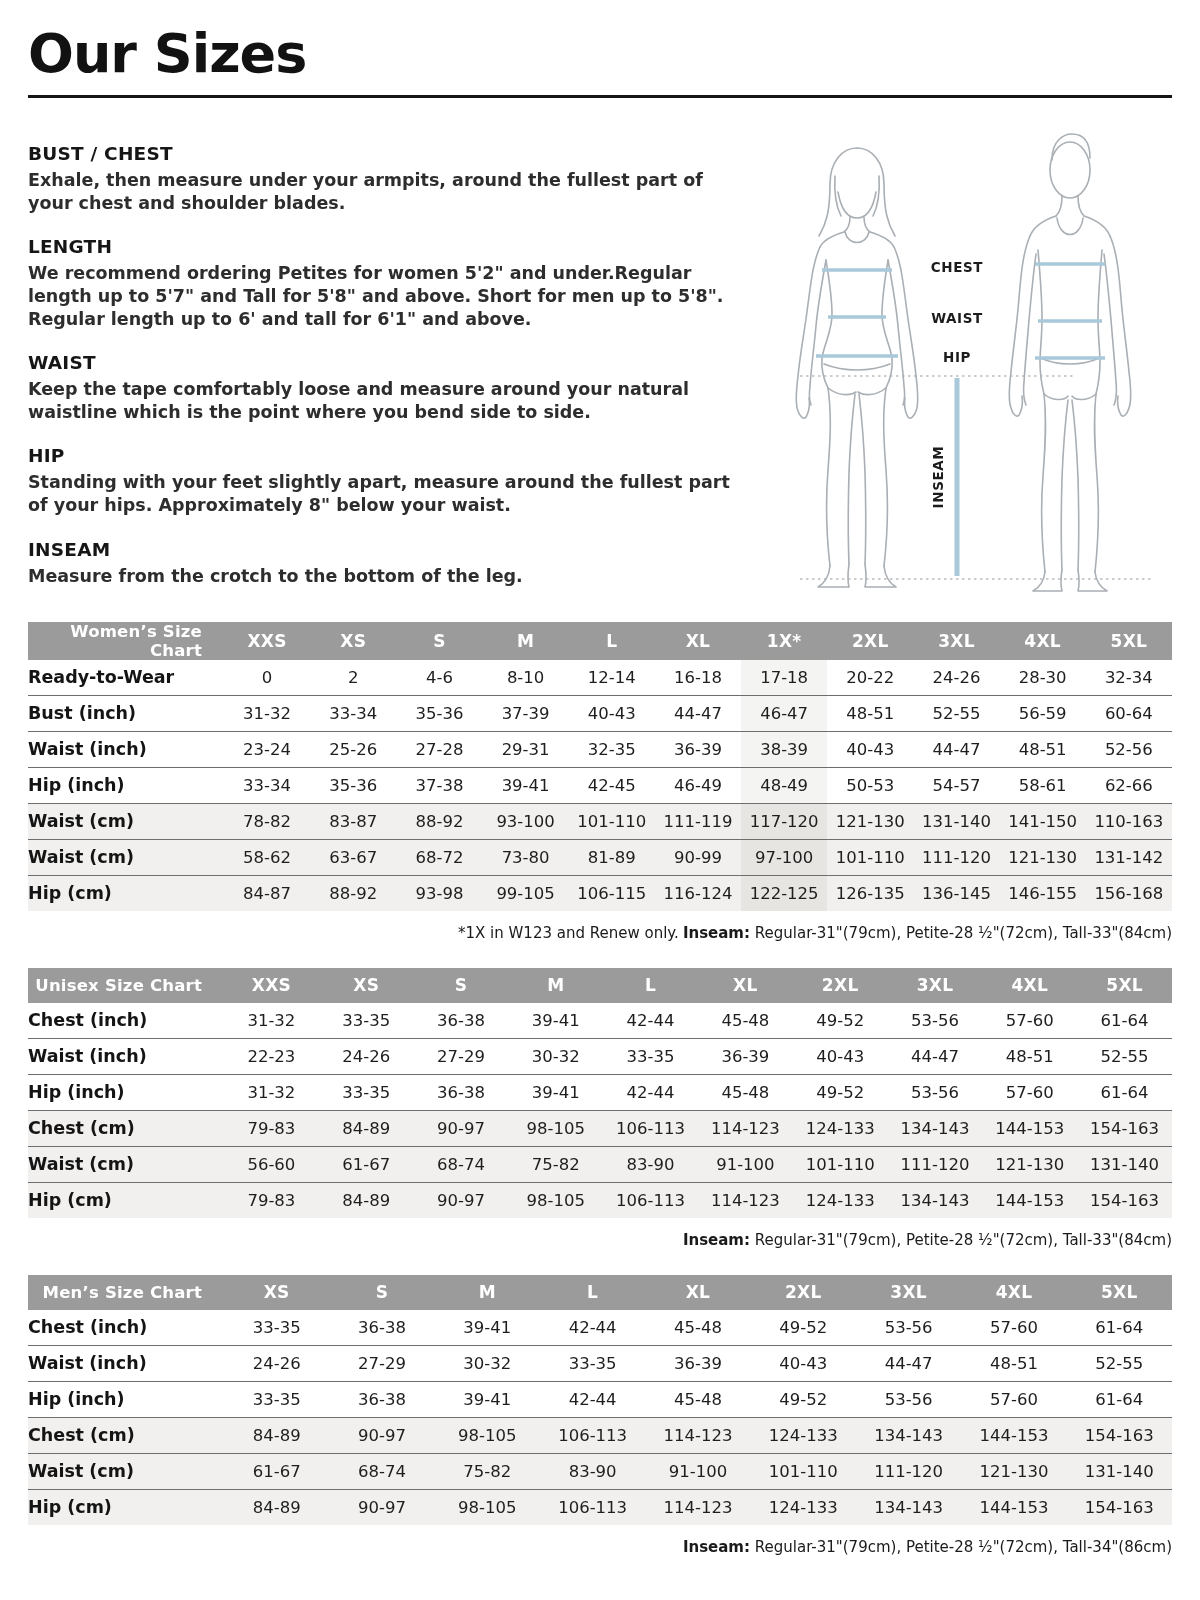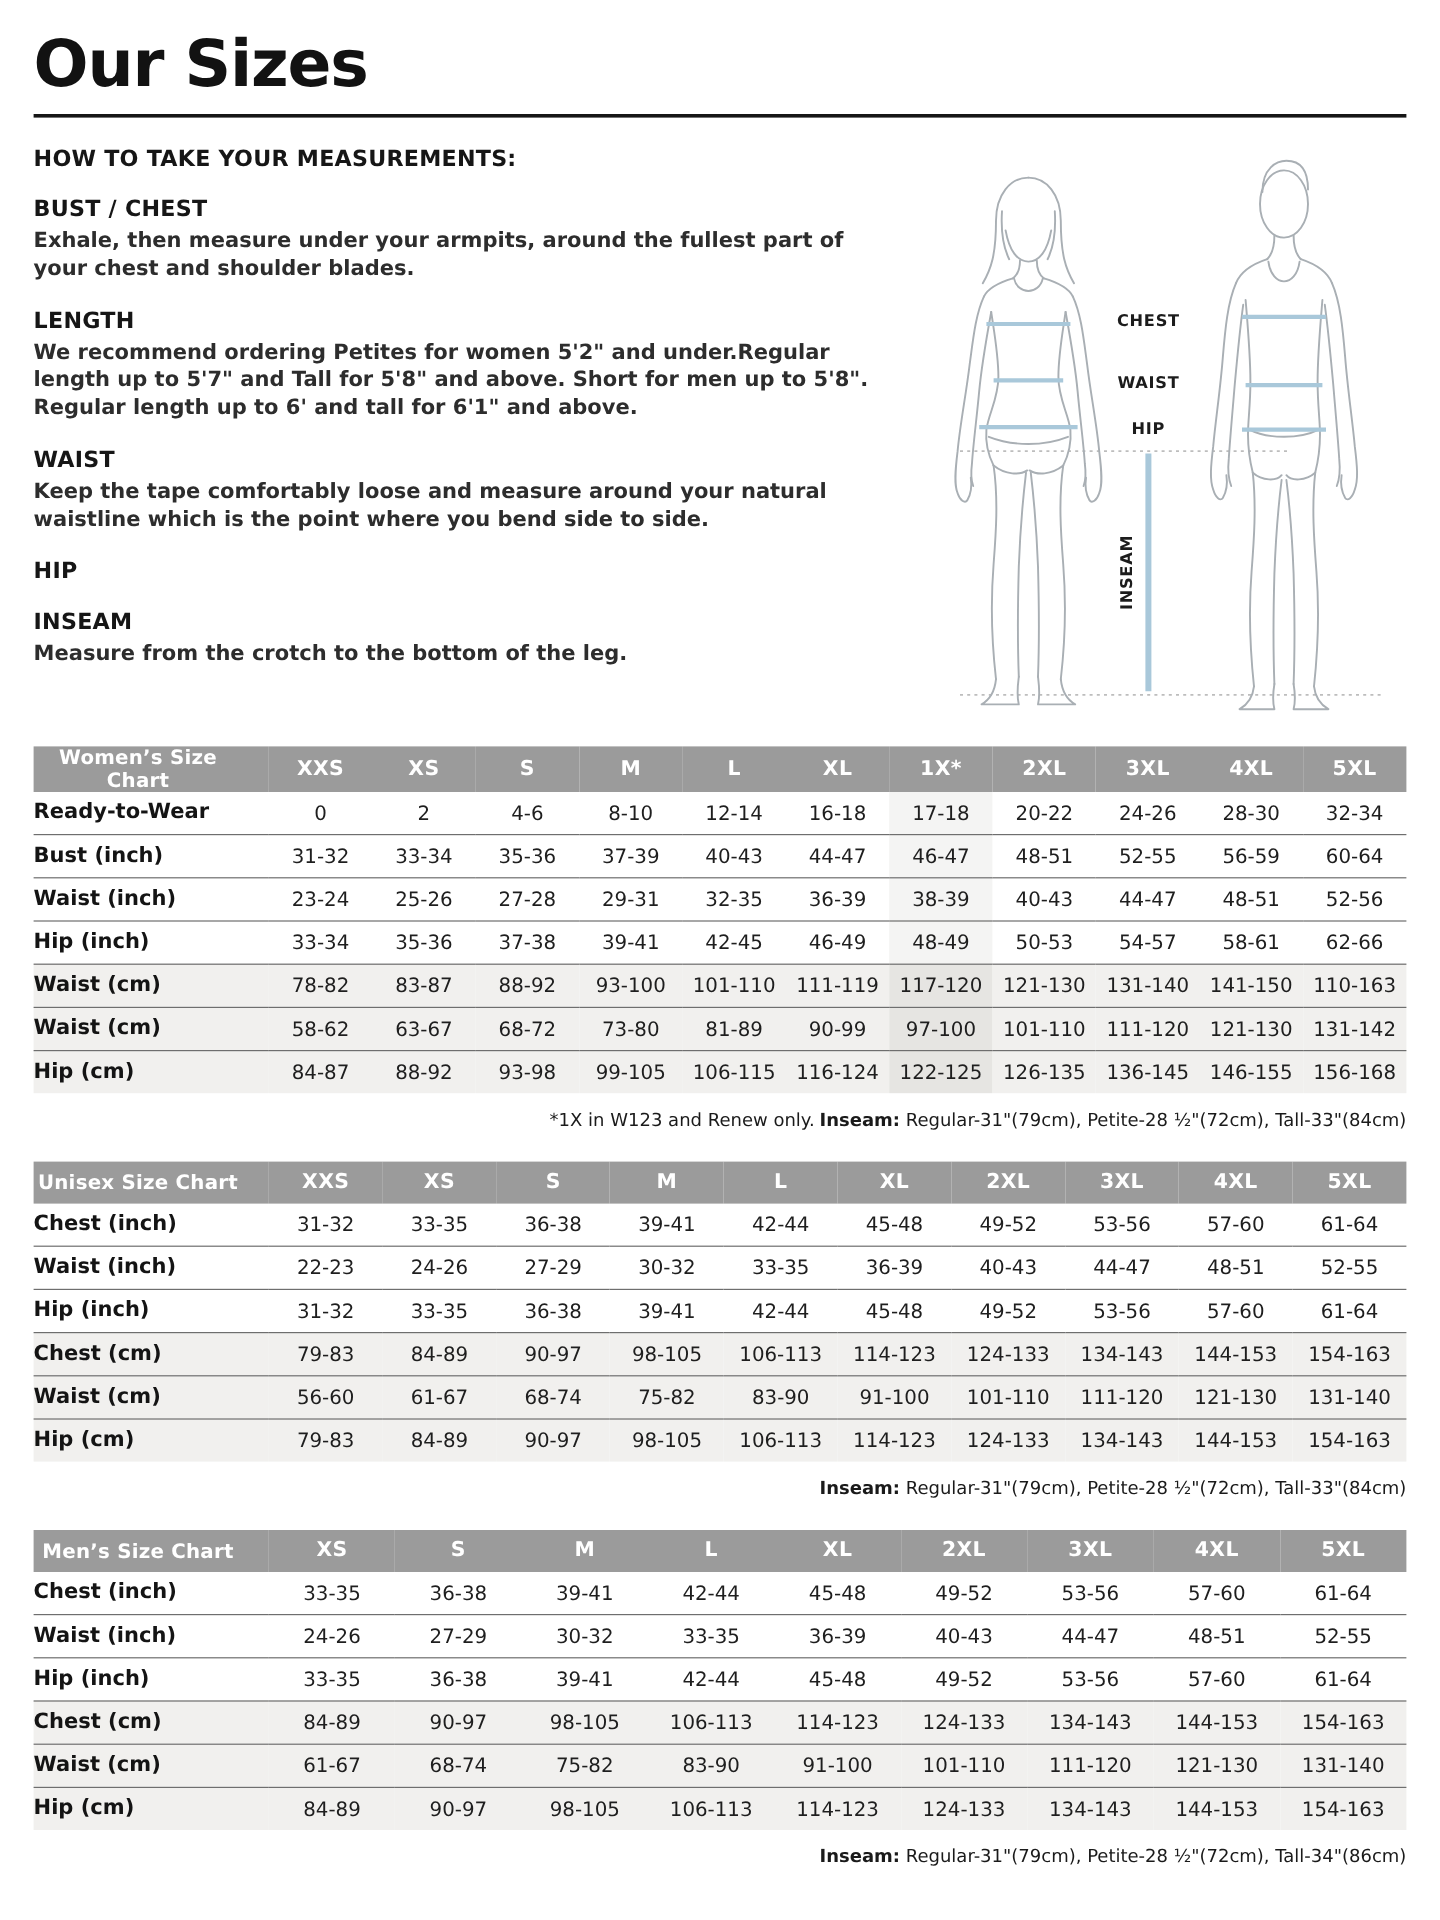--- a/index.html
+++ b/index.html
@@ -25,21 +25,21 @@
   .dotted { stroke:#bdbdbd; stroke-width:1.4; stroke-dasharray:2.5,3.5; fill:none; }
   .diag-label { font-size:13.5px; font-weight:bold; fill:#1c1c1c; letter-spacing:0.6px; }
 
   
   .tables { margin-top:26px; }
   .table-block { margin-top:26px; }
   .table-block:first-child { margin-top:0; }
   table.size-table { width:100%; border-collapse:collapse; table-layout:fixed; }
   table.size-table th, table.size-table td { padding:0; height:35px; text-align:center; vertical-align:middle; }
   table.size-table thead th { background:var(--header-bg,#9b9b9b); color:#ffffff; font-weight:bold; font-size:17px; letter-spacing:0.3px; }
-  table.size-table thead th.corner { font-size:16.5px; text-align:center; padding-right:22px; font-weight:bold; letter-spacing:0.2px; }
+  table.size-table thead th.corner { font-size:16.5px; text-align:right; padding-right:22px; font-weight:bold; letter-spacing:0.2px; }
   table.size-table col.labelcol { width:196px; }
   table.size-table tbody td { font-size:16.5px; color:#1e1e1e; }
   table.size-table tbody td.label { font-weight:bold; font-size:17.5px; text-align:left; padding-right:22px; color:#141414; }
   table.size-table tbody tr { border-bottom:1px solid #6e6e6e; }
   table.size-table tbody tr:last-child { border-bottom:none;margin-left:36px; }
   table.size-table tbody tr.shaded { background:var(--shaded-row,#f1f0ee); }
   table.size-table tbody td.hl { background:var(--hl-overlay,rgba(60,55,45,0.055)); }
 
   .footnote { display:flex; margin-top:13px; font-size:15px; color:#1a1a1a; align-items:baseline; }
   .note-left { margin-left:430px; }
@@ -49,36 +49,36 @@
 </head>
 <body>
 
 <div class="page">
 
   <h1 class="page-title">Our Sizes</h1>
   <hr class="title-rule">
 
   <div class="content">
     <div class="text-col">
-      <h2 class="howto">HOW TO TAKE YOUR MEASUREMENTS:</h2>
 
       <div class="m-section">
         <h3>BUST / CHEST</h3>
         <p>Exhale, then measure under your armpits, around the fullest part of your chest and shoulder blades.</p>
       </div>
       <div class="m-section">
         <h3>LENGTH</h3>
         <p>We recommend ordering Petites for women 5'2" and under.Regular length up to 5'7" and Tall for 5'8" and above. Short for men up to 5'8". Regular length up to 6' and tall for 6'1" and above.</p>
       </div>
       <div class="m-section">
         <h3>WAIST</h3>
         <p>Keep the tape comfortably loose and measure around your natural waistline which is the point where you bend side to side.</p>
       </div>
       <div class="m-section">
         <h3>HIP</h3>
+        <p>Standing with your feet slightly apart, measure around the fullest part of your hips. Approximately 8" below your waist.</p>
       </div>
       <div class="m-section">
         <h3>INSEAM</h3>
         <p>Measure from the crotch to the bottom of the leg.</p>
       </div>
     </div>
 
     <div class="diagram-col">
       <svg class="size-diagram" width="425" height="472" viewBox="0 0 425 472" xmlns="http://www.w3.org/2000/svg">
 

